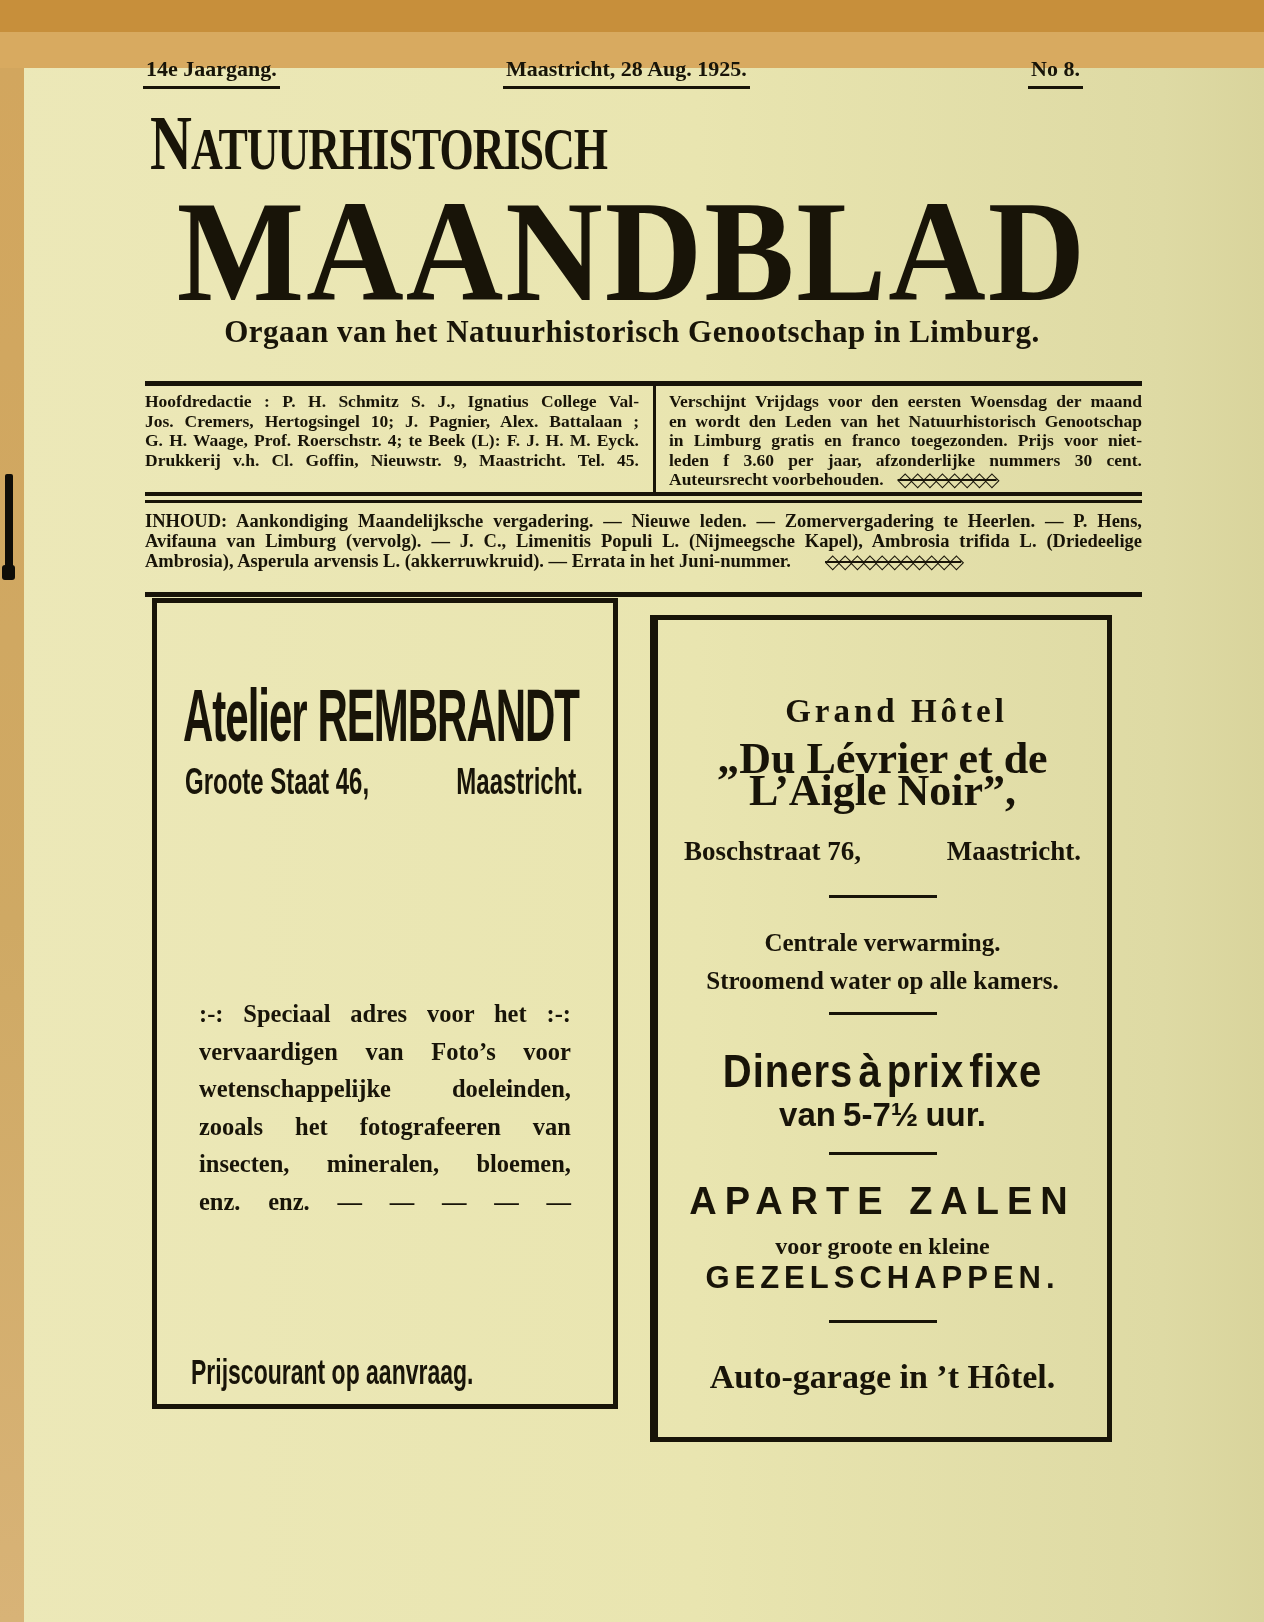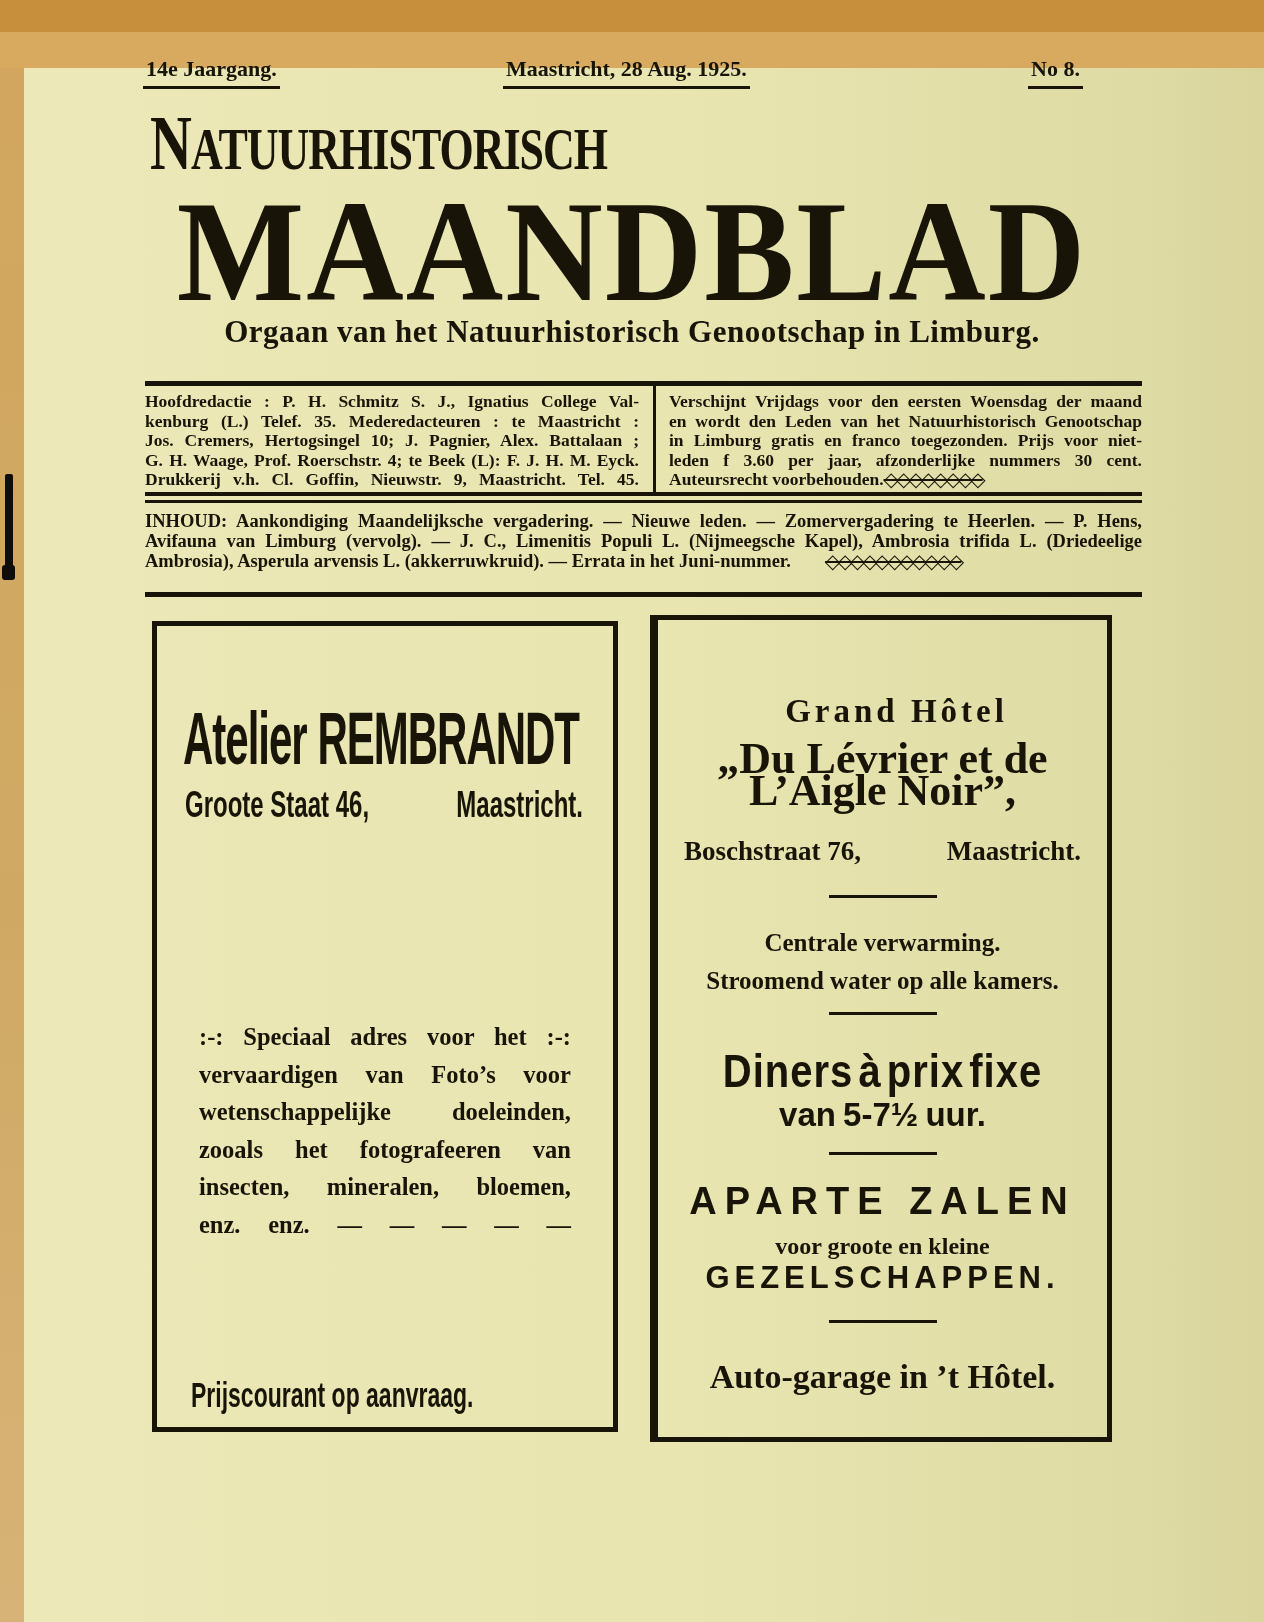--- a/index.html
+++ b/index.html
@@ -32,30 +32,30 @@
   .hrule{position:absolute;background:#181408;}
   #rule-top{left:145px;top:381px;width:997px;height:5px;}
   #rule-double{position:absolute;left:145px;top:492px;width:997px;height:11px;box-sizing:border-box;
           border-top:4px solid #181408;border-bottom:3px solid #181408;}
   #rule-bottom{left:145px;top:592px;width:997px;height:5px;}
   
   #ed{position:absolute;left:145px;top:392px;width:997px;}
   #ed-left{position:absolute;left:0;top:0;width:494px;}
   #ed-right{position:absolute;left:524px;top:0;width:473px;}
   .edline{font:bold 17.5px/19.5px "Liberation Serif",serif;text-align:justify;text-align-last:justify;}
-  .edlast{display:flex;align-items:flex-start;font:bold 17.5px/19.5px "Liberation Serif",serif;white-space:nowrap;}
+  .edlast{display:flex;align-items:flex-start;gap:14px;font:bold 17.5px/19.5px "Liberation Serif",serif;white-space:nowrap;}
   #ed-div{position:absolute;left:653px;top:386px;width:3px;height:106px;background:#181408;}
   .orn{font-family:"DejaVu Sans",sans-serif;font-size:20px;letter-spacing:-3px;
        text-decoration:line-through;text-decoration-thickness:2px;white-space:nowrap;}
   
   #contents{position:absolute;left:145px;top:511px;width:997px;font:bold 18.5px/20px "Liberation Serif",serif;}
   .cline{text-align:justify;text-align-last:justify;}
   .cline-last{display:flex;align-items:center;gap:34px;white-space:nowrap;}
   
-  #ad-l{position:absolute;left:152px;top:621px;width:466px;height:811px;
+  #ad-l{position:absolute;left:152px;top:598px;width:466px;height:811px;
         border:5px solid #181408;box-sizing:border-box;}
   #ad-r{position:absolute;left:650px;top:615px;width:462px;height:827px;
         border:5px solid #181408;border-left-width:8px;box-sizing:border-box;}
   
   #rb-title{position:absolute;left:26px;right:22px;top:77px;font:bold 42px/1 "Liberation Sans",sans-serif;
         letter-spacing:-1px;transform:scaleY(1.75);transform-origin:center top;white-space:nowrap;}
   #rb-addr{position:absolute;left:28px;right:30px;top:161px;display:flex;justify-content:space-between;
         font:bold 24px/1 "Liberation Sans",sans-serif;transform:scaleY(1.5);transform-origin:center top;}
   #rb-body{position:absolute;left:42px;right:42px;top:392px;font:bold 24.5px/37.5px "Liberation Serif",serif;}
   .rb-line{text-align:justify;text-align-last:justify;}
@@ -96,21 +96,20 @@
 
   <div id="kicker">NATUURHISTORISCH</div>
   <div id="main-title">MAANDBLAD</div>
   <div id="subtitle">Orgaan van het Natuurhistorisch Genootschap in Limburg.</div>
 
   <div class="hrule" id="rule-top"></div>
 
   <div id="ed">
     <div id="ed-left">
       <div class="edline">Hoofdredactie : P. H. Schmitz S. J., Ignatius College Val-</div>
-      <div class="edline">kenburg (L.) Telef. 35. Mederedacteuren : te Maastricht :</div>
       <div class="edline">Jos. Cremers, Hertogsingel 10; J. Pagnier, Alex. Battalaan ;</div>
       <div class="edline">G. H. Waage, Prof. Roerschstr. 4; te Beek (L): F. J. H. M. Eyck.</div>
       <div class="edline">Drukkerij v.h. Cl. Goffin, Nieuwstr. 9, Maastricht. Tel. 45.</div>
     </div>
     <div id="ed-right">
       <div class="edline">Verschijnt Vrijdags voor den eersten Woensdag der maand</div>
       <div class="edline">en wordt den Leden van het Natuurhistorisch Genootschap</div>
       <div class="edline">in Limburg gratis en franco toegezonden. Prijs voor niet-</div>
       <div class="edline">leden f 3.60 per jaar, afzonderlijke nummers 30 cent.</div>
       <div class="edlast">

